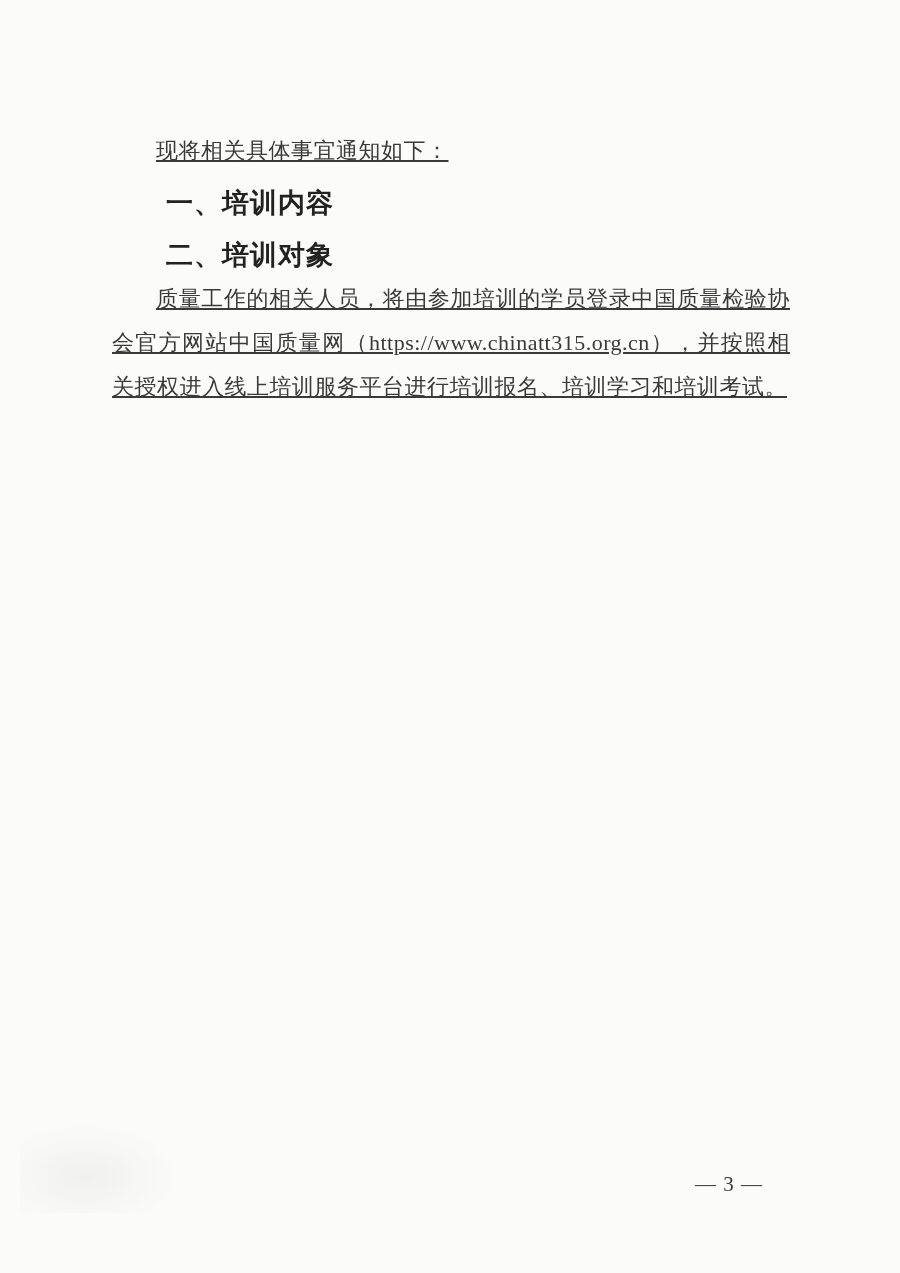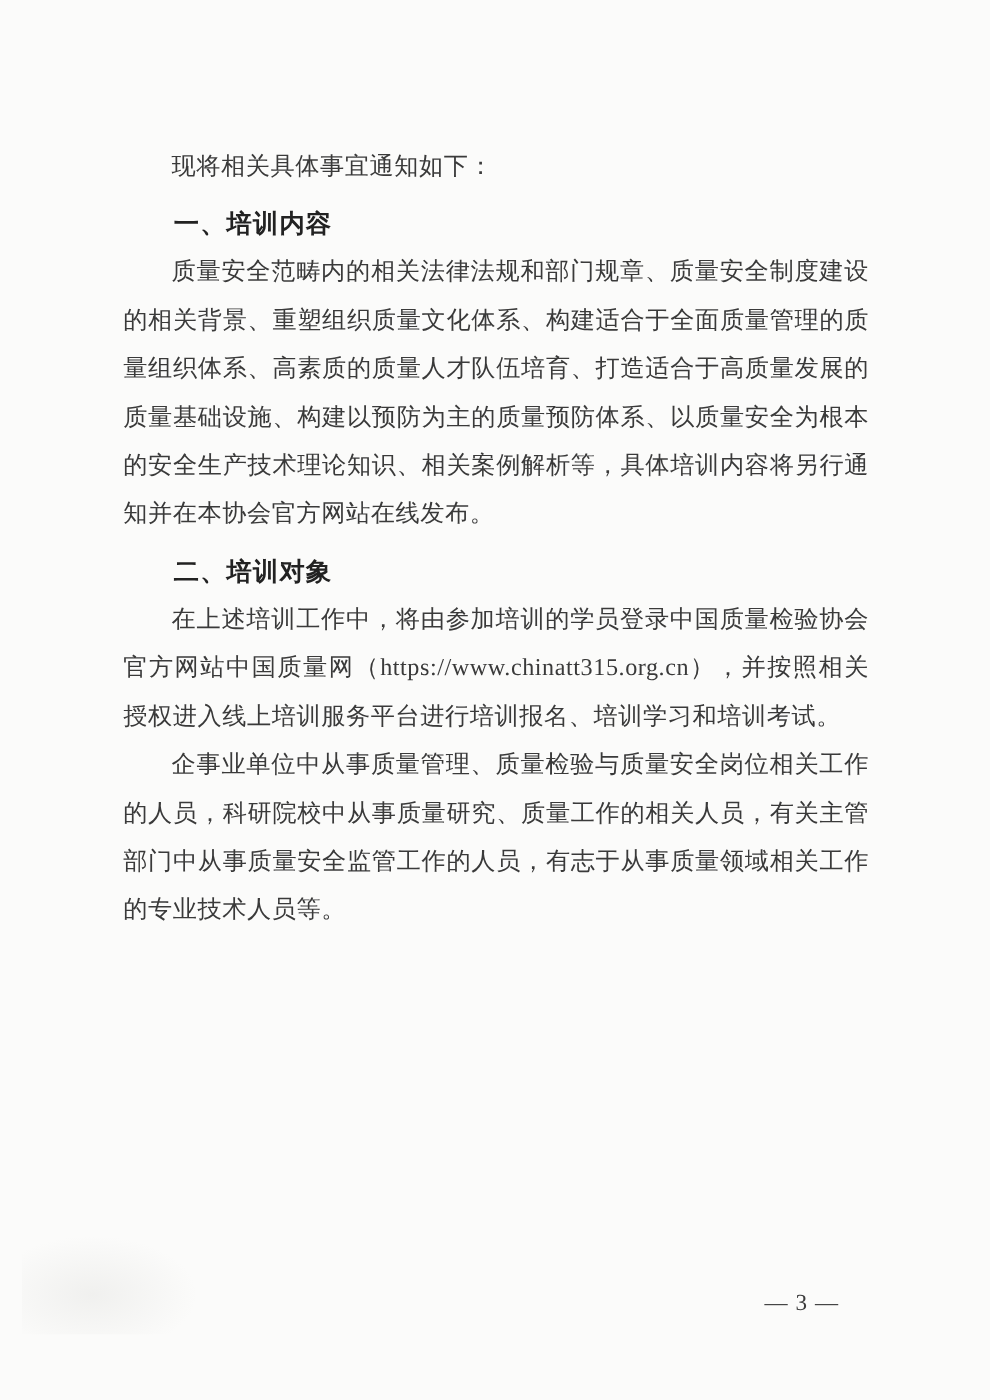--- a/index.html
+++ b/index.html
@@ -36,24 +36,25 @@
     width: 678px;
     color: var(--ink);
     font-size: 22px;
     line-height: 44px;
     letter-spacing: 0.5px;
   }
   .doc p {
     text-align: justify;
     text-indent: 2em;
     word-break: break-all;
+    text-decoration: underline;
   }
   .doc h2 {
     font-family: "Liberation Sans", "DejaVu Sans", sans-serif;
-    font-size: 23px;
+    font-size: 27px;
     font-weight: 700;
     color: var(--heading-ink);
     line-height: 44px;
     text-indent: 2em;
     letter-spacing: 1px;
     margin-top: 8px;
   }
   .page-number {
     position: absolute;
     top: 1172px;
@@ -66,21 +67,19 @@
 </style>
 </head>
 <body>
 
 <div class="scan-smudge"></div>
 
 <div class="doc">
   <p>现将相关具体事宜通知如下：</p>
 
   <h2>一、培训内容</h2>
-  <p>质量安全范畴内的相关法律法规和部门规章、质量安全制度建设的相关背景、重塑组织质量文化体系、构建适合于全面质量管理的质量组织体系、高素质的质量人才队伍培育、打造适合于高质量发展的质量基础设施、构建以预防为主的质量预防体系、以质量安全为根本的安全生产技术理论知识、相关案例解析等，具体培训内容将另行通知并在本协会官方网站在线发布。</p>
 
   <h2>二、培训对象</h2>
-  <p>在上述培训工作中，将由参加培训的学员登录中国质量检验协会官方网站中国质量网（https://www.chinatt315.org.cn），并按照相关授权进入线上培训服务平台进行培训报名、培训学习和培训考试。</p>
+  <p>质量工作的相关人员，将由参加培训的学员登录中国质量检验协会官方网站中国质量网（https://www.chinatt315.org.cn），并按照相关授权进入线上培训服务平台进行培训报名、培训学习和培训考试。</p>
 
-  <p>企事业单位中从事质量管理、质量检验与质量安全岗位相关工作的人员，科研院校中从事质量研究、质量工作的相关人员，有关主管部门中从事质量安全监管工作的人员，有志于从事质量领域相关工作的专业技术人员等。</p>
 </div>
 
 <div class="page-number">— 3 —</div>
 
 </body></html>

